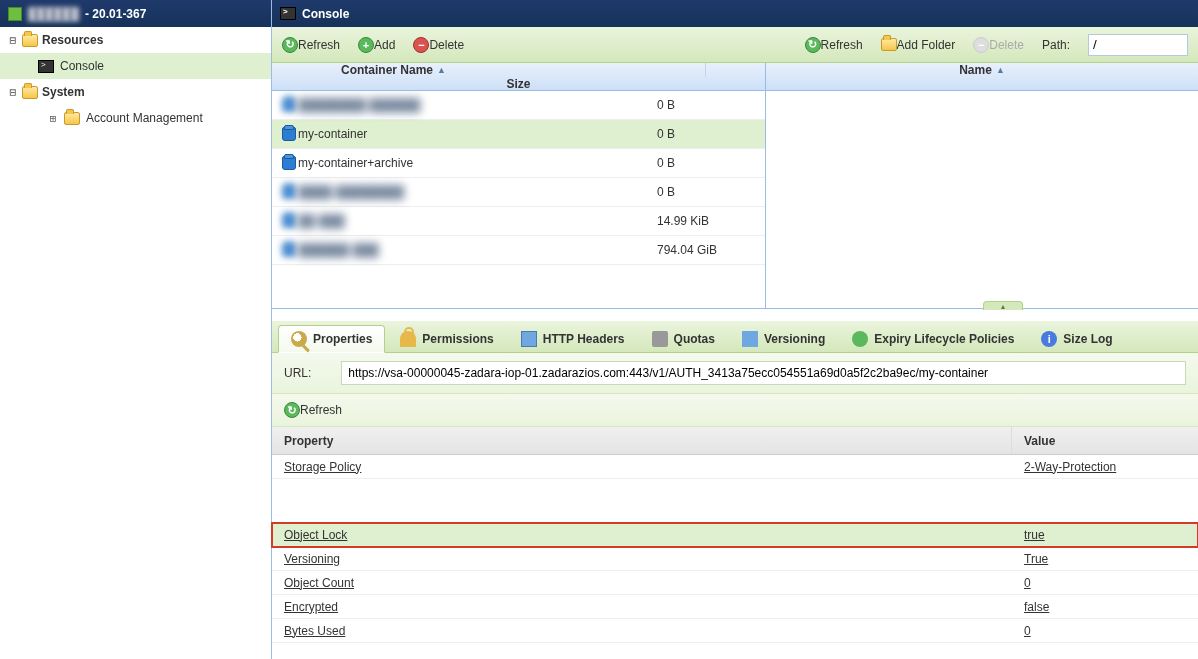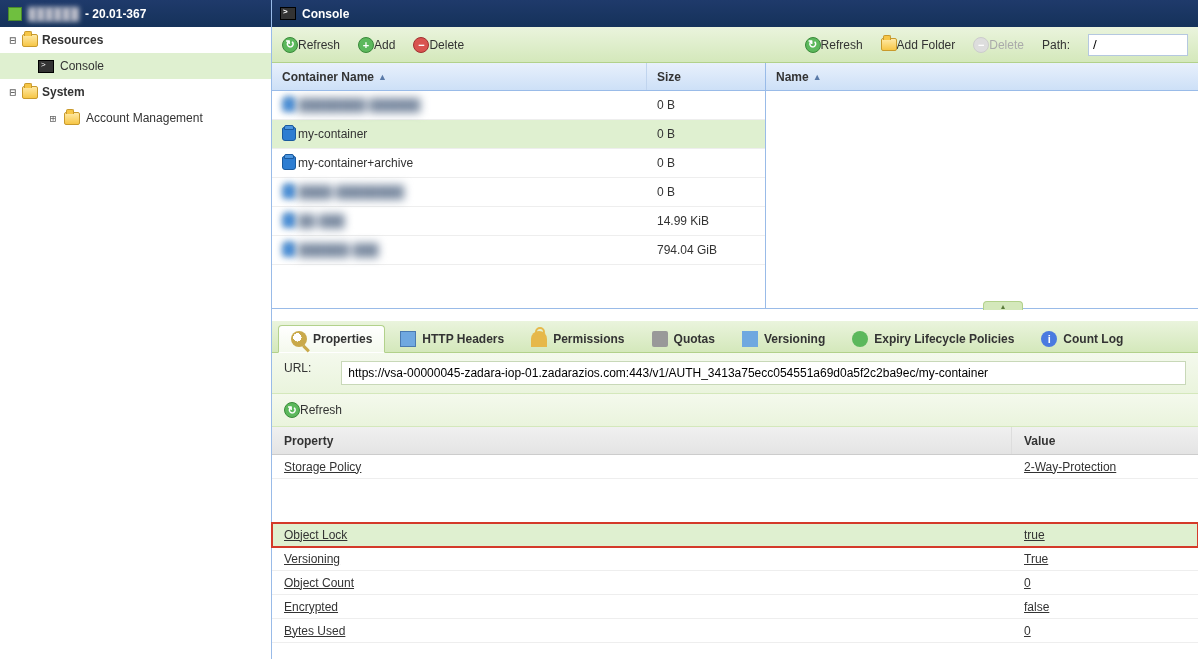--- a/index.html
+++ b/index.html
@@ -40,21 +40,21 @@
 .ic-del::after{content:'−';}
 .ic-del-d { background:#ddd; color:#fff; border:1px solid #ccc; }
 .ic-del-d::after{content:'−';}
 .path-label { color:#333; }
 .path-input { background:#fff; border:1px solid #b5c8e0; height:22px; width:100px; padding:0 4px; }
 
 
 .content-split { display:flex; height:246px; border-bottom:1px solid #99bbe8; }
 .grid-left { width:494px; border-right:1px solid #99bbe8; display:flex; flex-direction:column; }
 .grid-right { flex:1; display:flex; flex-direction:column; }
-.grid-header { display:flex; background:linear-gradient(#e8f0fc,#cde0f7); border-bottom:1px solid #99bbe8; height:28px; align-items:center; }
+.grid-header { display:flex; background:linear-gradient(#e8f0fc,#cde0f7); border-bottom:1px solid #99bbe8; height:28px; align-items:center;flex-direction:column; }
 .gh-cell { padding:0 10px; font-weight:bold; color:#333; display:flex; align-items:center; gap:4px; }
 .gh-cell.sep-r { border-right:1px solid #c0d4ee; height:100%; }
 .sort-arrow { font-size:9px; color:#5a7aa8; }
 .grid-body { flex:1; overflow:auto; background:#fff; }
 .row { display:flex; border-bottom:1px solid #eee; height:29px; align-items:center; }
 .row.selected { background:#dff0d0; }
 .row .cell { padding:0 10px; }
 .cell.name { width:375px; display:flex; align-items:center; gap:2px; }
 .cell.size { flex:1; }
 .container-icon { width:14px; height:14px; background:#2d7dd2; border-radius:2px 2px 3px 3px; border:1px solid #1a5a9e; position:relative; }
@@ -75,21 +75,21 @@
 .ti-http { background:#6fa8e0; border:1px solid #4a7ab0; }
 .ti-perm { background:#e6b84a; border-radius:50% 50% 0 0; position:relative; }
 .ti-perm::after{content:'';position:absolute;left:4px;top:-4px;width:6px;height:6px;border:2px solid #e6b84a;border-radius:50%;}
 .ti-quota { background:#999; border-radius:2px; }
 .ti-ver { background:#6fa8e0; position:relative; }
 .ti-exp { background:#5cb85c; border-radius:50%; }
 .ti-log { background:#4a7ae0; border-radius:50%; color:#fff; font-size:11px; text-align:center; line-height:16px; }
 .ti-log::after{content:'i';}
 
 
-.url-bar { background:linear-gradient(#f4f9ed,#eaf4dd); padding:8px 12px; display:flex; gap:30px; border-bottom:1px solid #d4e8bb; }
+.url-bar { background:linear-gradient(#f4f9ed,#eaf4dd); padding:8px 12px; display:flex; align-items:center; gap:30px; border-bottom:1px solid #d4e8bb; }
 .url-input { flex:1; border:1px solid #c8d8b8; background:#fff; padding:4px 6px; height:24px; font-size:12px; }
 .refresh-bar { background:linear-gradient(#f4f9ed,#eaf4dd); padding:8px 12px; border-bottom:1px solid #d4e8bb; }
 
 .prop-header { display:flex; background:linear-gradient(#f0f0f0,#e4e4e4); border-bottom:1px solid #ccc; height:28px; align-items:center; }
 .ph-cell { padding:0 12px; font-weight:bold; }
 .ph-prop { width:740px; border-right:1px solid #ddd; height:100%; display:flex; align-items:center; }
 .ph-val { flex:1; }
 .prop-row { display:flex; border-bottom:1px solid #eee; height:24px; align-items:center;text-decoration:underline; }
 .prop-row.hl { background:#dff0d0; outline:2px solid #d43a2a; outline-offset:-1px;margin-top:44px; }
 .pr-name { width:740px; padding:0 12px; }
@@ -235,42 +235,42 @@
     <div class="splitter-handle">
         <div class="splitter-nub">▴</div>
       </div>
 
     <div class="tabbar">
       <div class="tab active">
         <span class="ti ti-props"></span>
         <span>Properties</span>
       </div>
       <div class="tab">
+        <span class="ti ti-perm"></span>
+        <span>Permissions</span>
+      </div>
+      <div class="tab">
         <span class="ti ti-http"></span>
         <span>HTTP Headers</span>
       </div>
       <div class="tab">
-        <span class="ti ti-perm"></span>
-        <span>Permissions</span>
-      </div>
-      <div class="tab">
         <span class="ti ti-quota"></span>
         <span>Quotas</span>
       </div>
       <div class="tab">
         <span class="ti ti-ver"></span>
         <span>Versioning</span>
       </div>
       <div class="tab">
         <span class="ti ti-exp"></span>
         <span>Expiry Lifecycle Policies</span>
       </div>
       <div class="tab">
         <span class="ti ti-log"></span>
-        <span>Count Log</span>
+        <span>Size Log</span>
       </div>
     </div>
 
     <div class="url-bar">
       <span>URL:</span>
       <input class="url-input" readonly="" value="https://vsa-00000045-zadara-iop-01.zadarazios.com:443/v1/AUTH_3413a75ecc054551a69d0a5f2c2ba9ec/my-container" style="">
     </div>
 
     <div class="refresh-bar">
       <div class="tb-btn">

